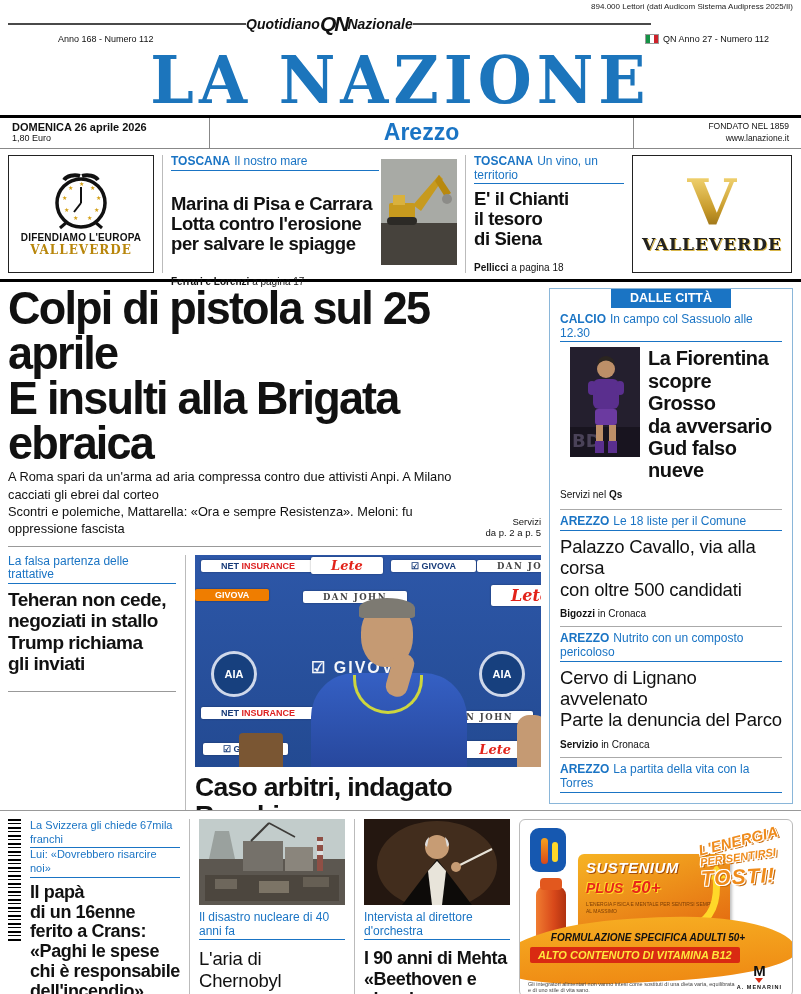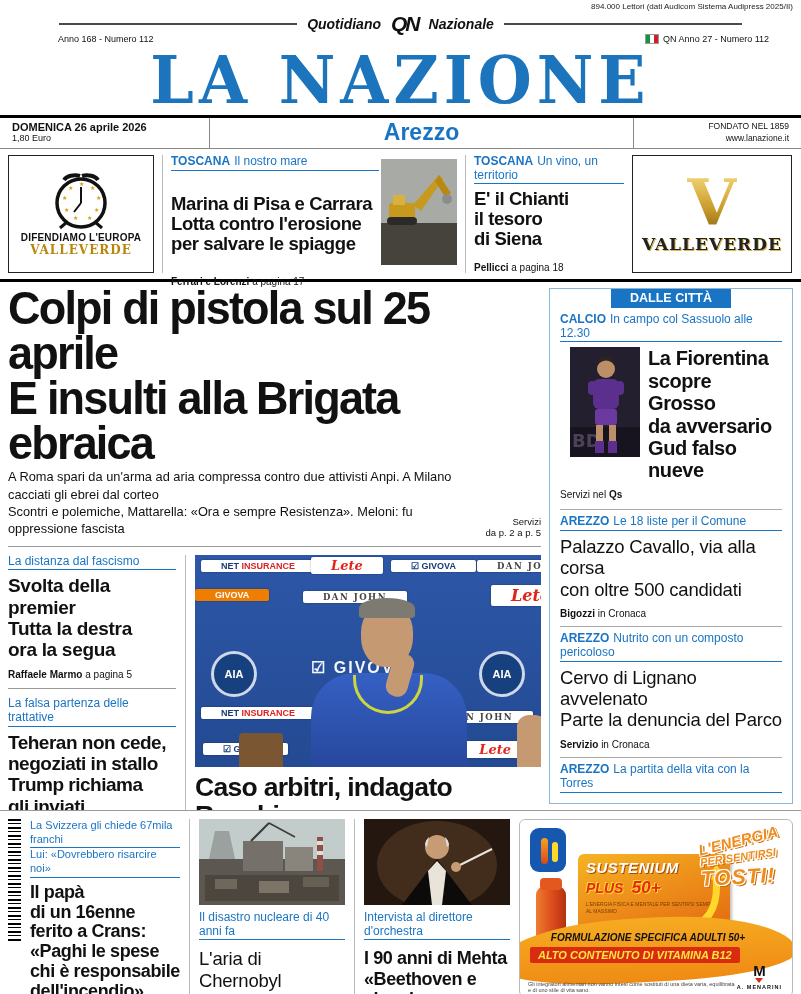--- a/index.html
+++ b/index.html
@@ -1,21 +1,21 @@
 <!DOCTYPE html>
 <html><head>
 <meta charset="utf-8">
 <style>
   html,body{margin:0;padding:0;background:#e8e8e8;}
   .page{width:801px;height:994px;background:#fff;margin:0 auto;position:relative;overflow:hidden;
         font-family:"Liberation Sans",sans-serif;color:#111;}
   
   .topbar{padding:2px 8px 0;}
   .readers{text-align:right;font-size:8px;color:#222;}
-  .brandline{display:flex;align-items:center;justify-content:center;gap:10px;margin-top:1px;}
+  .brandline{display:flex;align-items:center;justify-content:flex-start;margin-top:1px;}
   .hline{height:2px;background:#4a4a4a;width:238px;}
   .brand-q{font-size:14px;font-weight:700;font-style:italic;}
   .qn-logo{font-size:21px;font-weight:900;font-style:italic;letter-spacing:-2px;}
   .issue-row{display:flex;justify-content:space-between;font-size:9px;padding:0 24px 0 50px;margin-top:-2px;}
   .issue-right{display:flex;align-items:center;gap:4px;}
   .flag{display:inline-flex;width:12px;height:8px;border:0.5px solid #999;}
   .flag i{flex:1;}
   .flag .g{background:#159245;}.flag .w{background:#fff;}.flag .r{background:#cd212a;}
   
   .masthead{text-align:center;padding:4px 0 2px;}
@@ -243,27 +243,20 @@
 E insulti alla Brigata ebraica</div>
       <div class="deck-row">
         <div class="deck">A Roma spari da un'arma ad aria compressa contro due attivisti Anpi. A Milano cacciati gli ebrei dal corteo
 Scontri e polemiche, Mattarella: «Ora e sempre Resistenza». Meloni: fu oppressione fascista</div>
         <div class="servizi">Servizi
 da p. 2 a p. 5</div>
       </div>
       <div class="cols">
         <div class="lcol">
           <div class="l-art sep">
-            <div class="kicker">La distanza dal fascismo</div>
-            <div class="l-hl w-med">Svolta della premier
-Tutta la destra
-ora la segua</div>
-            <div class="by"><span class="n">Raffaele Marmo</span><span> a pagina 5</span></div>
-          </div>
-          <div class="l-art sep">
             <div class="kicker">La falsa partenza delle trattative</div>
             <div class="l-hl w-bold">Teheran non cede,
 negoziati in stallo
 Trump richiama
 gli inviati</div>
 
           </div>
 
         </div>
         <div class="vsep2"></div>

